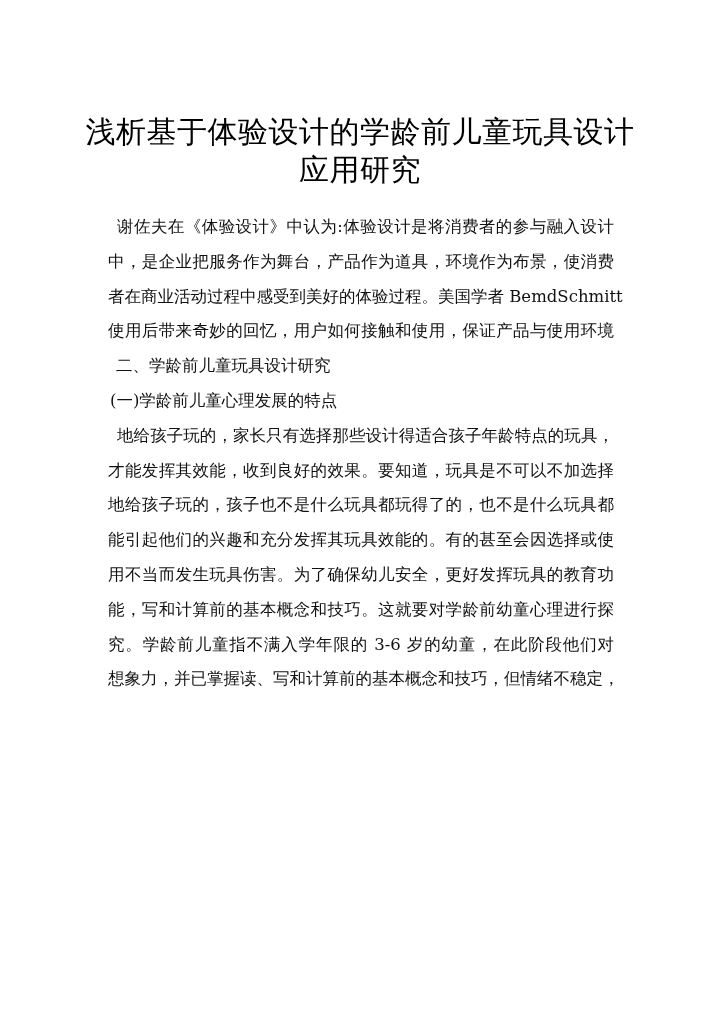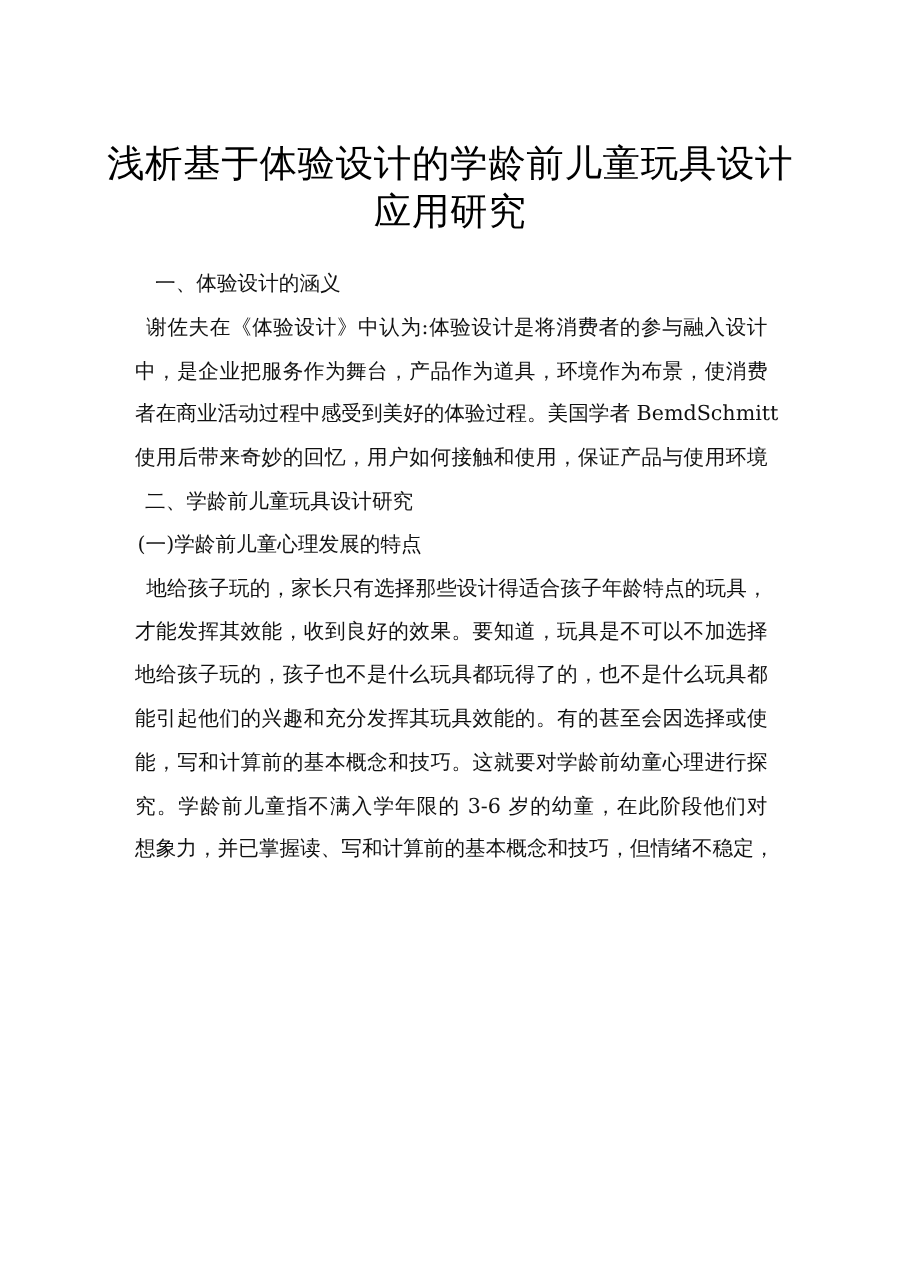--- a/index.html
+++ b/index.html
@@ -64,30 +64,30 @@
 <body>
 
 <div class="page">
 
   <div class="title">
     <div>浅析基于体验设计的学龄前儿童玩具设计</div>
     <div>应用研究</div>
   </div>
 
   <div class="body">
-    <div class="line heading indent-h1">一、体验设计的涵义</div>
     <div class="line indent-p">谢佐夫在《体验设计》中认为:体验设计是将消费者的参与融入设计</div>
     <div class="line">中，是企业把服务作为舞台，产品作为道具，环境作为布景，使消费</div>
     <div class="line">者在商业活动过程中感受到美好的体验过程。美国学者 BemdSchmitt</div>
     <div class="line">使用后带来奇妙的回忆，用户如何接触和使用，保证产品与使用环境</div>
 
     <div class="line heading indent-h2">二、学龄前儿童玩具设计研究</div>
     <div class="line heading indent-h3">(一)学龄前儿童心理发展的特点</div>
     <div class="line indent-p">地给孩子玩的，家长只有选择那些设计得适合孩子年龄特点的玩具，</div>
     <div class="line">才能发挥其效能，收到良好的效果。要知道，玩具是不可以不加选择</div>
     <div class="line">地给孩子玩的，孩子也不是什么玩具都玩得了的，也不是什么玩具都</div>
     <div class="line">能引起他们的兴趣和充分发挥其玩具效能的。有的甚至会因选择或使</div>
+    <div class="line">用不当而发生玩具伤害。为了确保幼儿安全，更好发挥玩具的教育功</div>
     <div class="line">能，写和计算前的基本概念和技巧。这就要对学龄前幼童心理进行探</div>
     <div class="line">究。学龄前儿童指不满入学年限的 3-6 岁的幼童，在此阶段他们对</div>
     <div class="line">想象力，并已掌握读、写和计算前的基本概念和技巧，但情绪不稳定，</div>
   </div>
 
 </div>
 
 </body></html>

